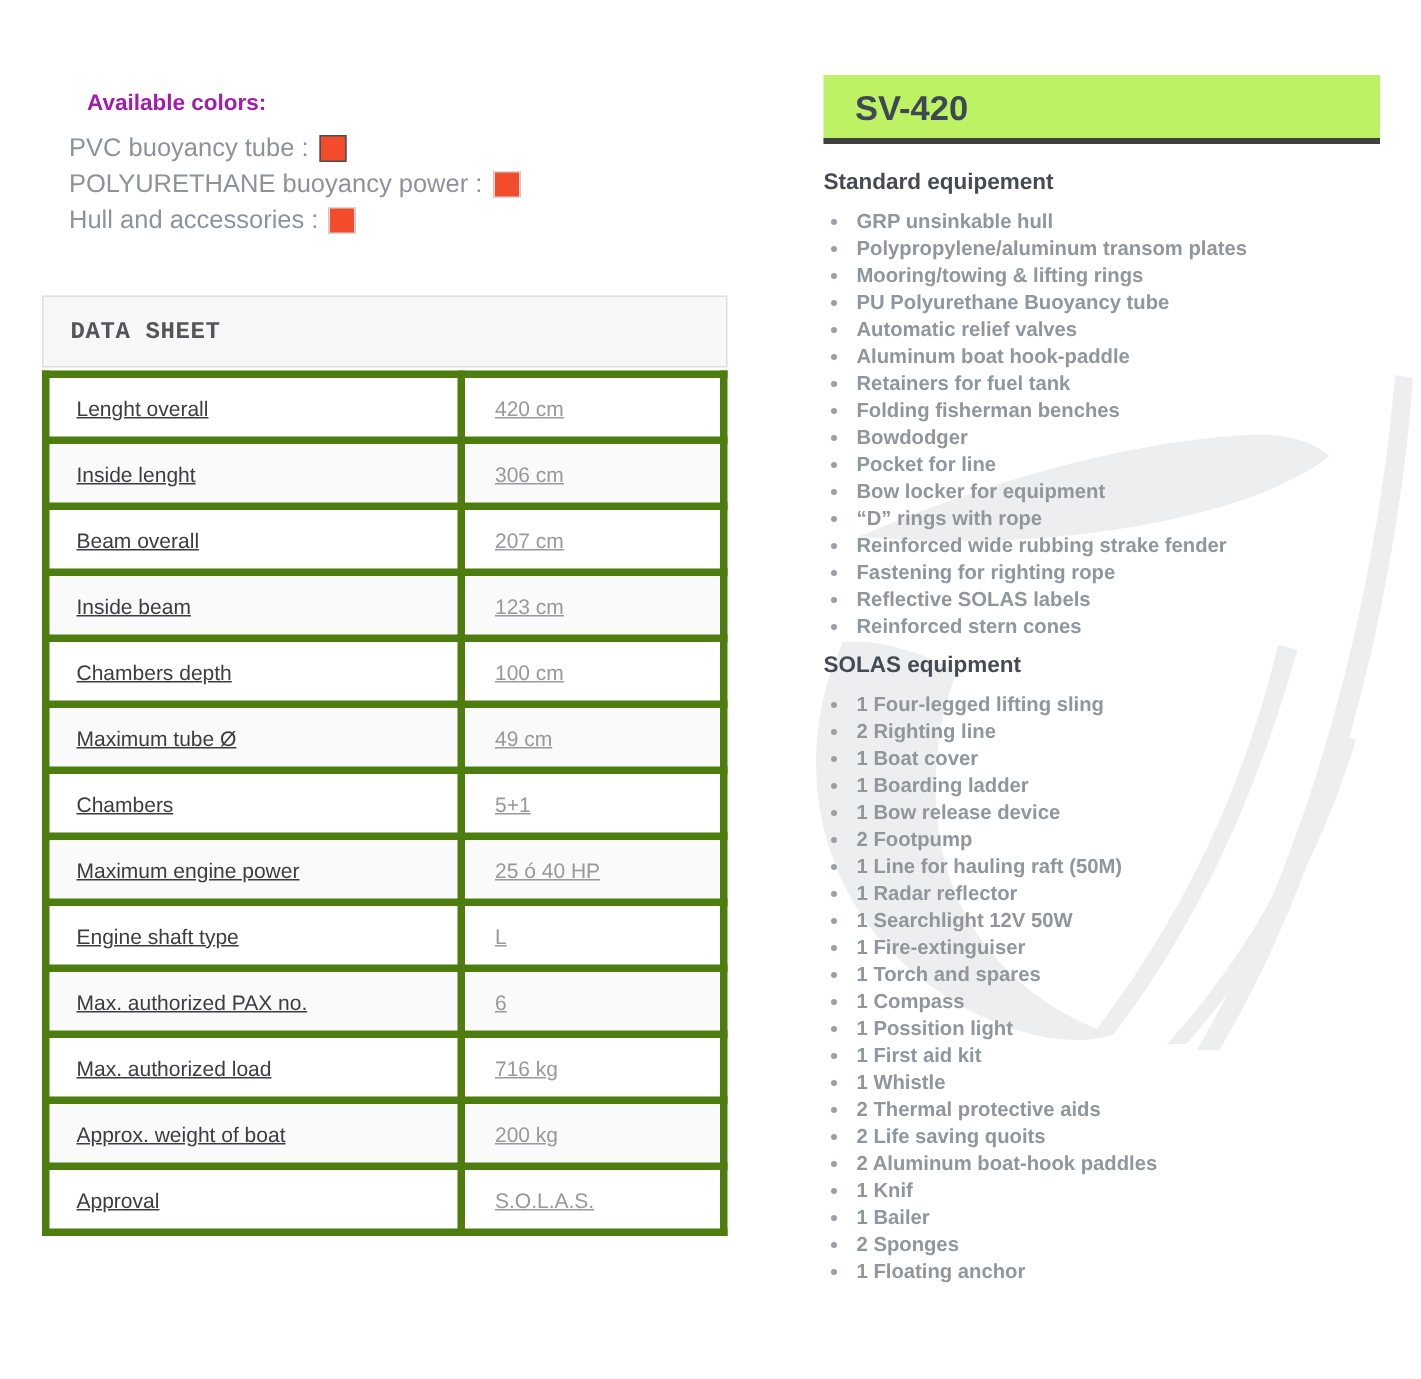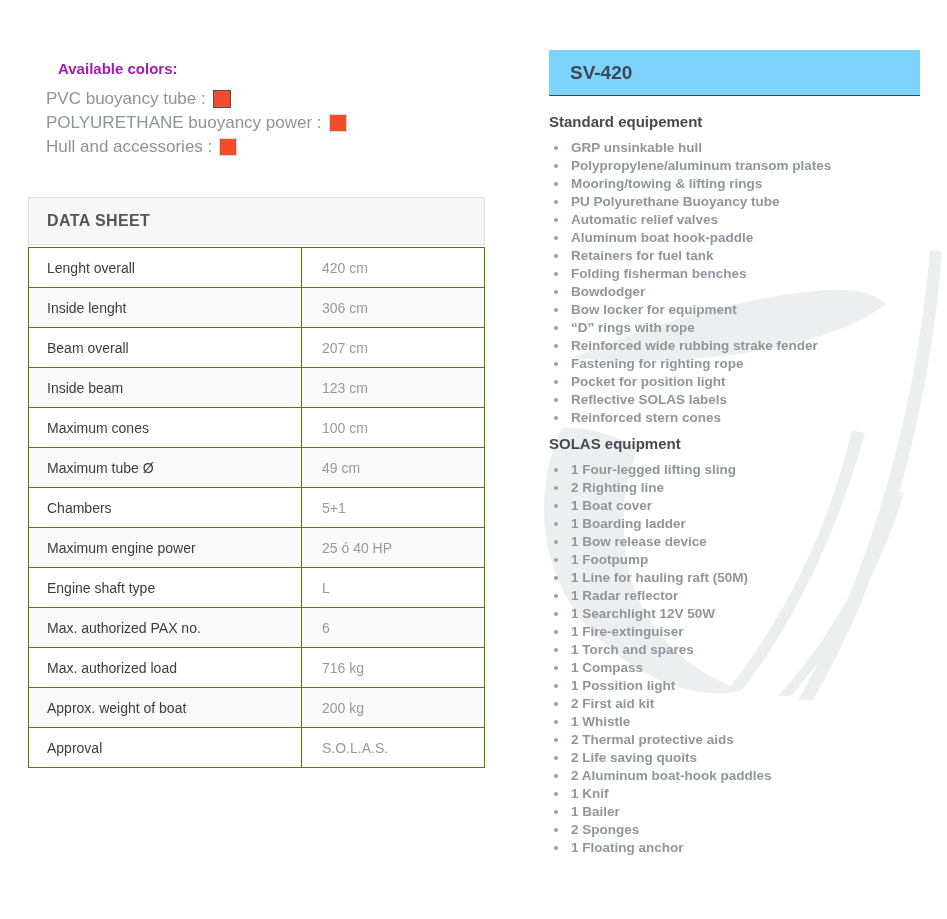--- a/index.html
+++ b/index.html
@@ -29,38 +29,38 @@
     width:16px;height:16px;margin-left:7px;
     border:1px solid #d8d8d8;display:inline-block;box-sizing:content-box;
   }
 
   
   #datasheet{position:absolute;left:28px;top:197px;width:457px;z-index:1;}
   .ds-header{
     box-sizing:border-box;
     border:1px solid #e0e0e0;background:#f7f7f8;
     height:48px;line-height:46px;padding-left:18px;
-    font-size:16px;font-weight:600;color:#52565a;letter-spacing:.4px;
+    font-size:16px;font-weight:600;color:#52565a;letter-spacing:.4px;font-family:Liberation Mono, monospace;
   }
   #datasheet table{
     width:100%;border-collapse:collapse;margin-top:2px;
     font-size:14px;table-layout:fixed;
   }
-  #datasheet td{border:1px solid #4d7c0f;height:39px;padding:0;}
+  #datasheet td{border:5px solid #4d7c0f;height:39px;padding:0;text-decoration:underline;}
   #datasheet td.cell-label{padding-left:18px;color:#3b3d40;width:254px;}
   #datasheet td.cell-value{padding-left:20px;color:#97999c;}
   #datasheet tr:nth-child(even){background:#fafafa;}
 
   
   #right{position:absolute;left:549px;top:50px;width:371px;z-index:1;}
   .model-header{
     box-sizing:border-box;
-    background:#7dd3fc;border-bottom:1px solid #404040;
+    background:#bef264;border-bottom:4px solid #404040;
     height:46px;line-height:45px;padding-left:21px;
-    font-size:19px;font-weight:bold;color:#3d4854;
+    font-size:23px;font-weight:bold;color:#3d4854;
   }
   .section-title{
     margin:17px 0 9px 0;
     font-size:15px;font-weight:bold;color:#454b55;
   }
   ul.equip{list-style:none;margin:0;padding:0;font-weight:bold;}
   ul.equip li{
     position:relative;padding-left:22px;
     font-size:13.5px;line-height:18px;color:#8f969c;
   }
@@ -131,21 +131,21 @@
           <td class="cell-label">Beam overall</td>
           <td class="cell-value">207 cm</td>
         </tr>
 
         <tr>
           <td class="cell-label">Inside beam</td>
           <td class="cell-value">123 cm</td>
         </tr>
 
         <tr>
-          <td class="cell-label">Maximum cones</td>
+          <td class="cell-label">Chambers depth</td>
           <td class="cell-value">100 cm</td>
         </tr>
 
         <tr>
           <td class="cell-label">Maximum tube Ø</td>
           <td class="cell-value">49 cm</td>
         </tr>
 
         <tr>
           <td class="cell-label">Chambers</td>
@@ -229,20 +229,24 @@
       <li>
         <span class="bullet"></span>
         <span>Folding fisherman benches</span>
       </li>
 
       <li>
         <span class="bullet"></span>
         <span>Bowdodger</span>
       </li>
 
+      <li>
+        <span class="bullet"></span>
+        <span>Pocket for line</span>
+      </li>
 
       <li>
         <span class="bullet"></span>
         <span>Bow locker for equipment</span>
       </li>
 
       <li>
         <span class="bullet"></span>
         <span>“D” rings with rope</span>
       </li>
@@ -250,24 +254,20 @@
       <li>
         <span class="bullet"></span>
         <span>Reinforced wide rubbing strake fender</span>
       </li>
 
       <li>
         <span class="bullet"></span>
         <span>Fastening for righting rope</span>
       </li>
 
-      <li>
-        <span class="bullet"></span>
-        <span>Pocket for position light</span>
-      </li>
 
       <li>
         <span class="bullet"></span>
         <span>Reflective SOLAS labels</span>
       </li>
 
       <li>
         <span class="bullet"></span>
         <span>Reinforced stern cones</span>
       </li>
@@ -296,21 +296,21 @@
         <span>1 Boarding ladder</span>
       </li>
 
       <li>
         <span class="bullet"></span>
         <span>1 Bow release device</span>
       </li>
 
       <li>
         <span class="bullet"></span>
-        <span>1 Footpump</span>
+        <span>2 Footpump</span>
       </li>
 
       <li>
         <span class="bullet"></span>
         <span>1 Line for hauling raft (50M)</span>
       </li>
 
       <li>
         <span class="bullet"></span>
         <span>1 Radar reflector</span>
@@ -336,21 +336,21 @@
         <span>1 Compass</span>
       </li>
 
       <li>
         <span class="bullet"></span>
         <span>1 Possition light</span>
       </li>
 
       <li>
         <span class="bullet"></span>
-        <span>2 First aid kit</span>
+        <span>1 First aid kit</span>
       </li>
 
       <li>
         <span class="bullet"></span>
         <span>1 Whistle</span>
       </li>
 
       <li>
         <span class="bullet"></span>
         <span>2 Thermal protective aids</span>

